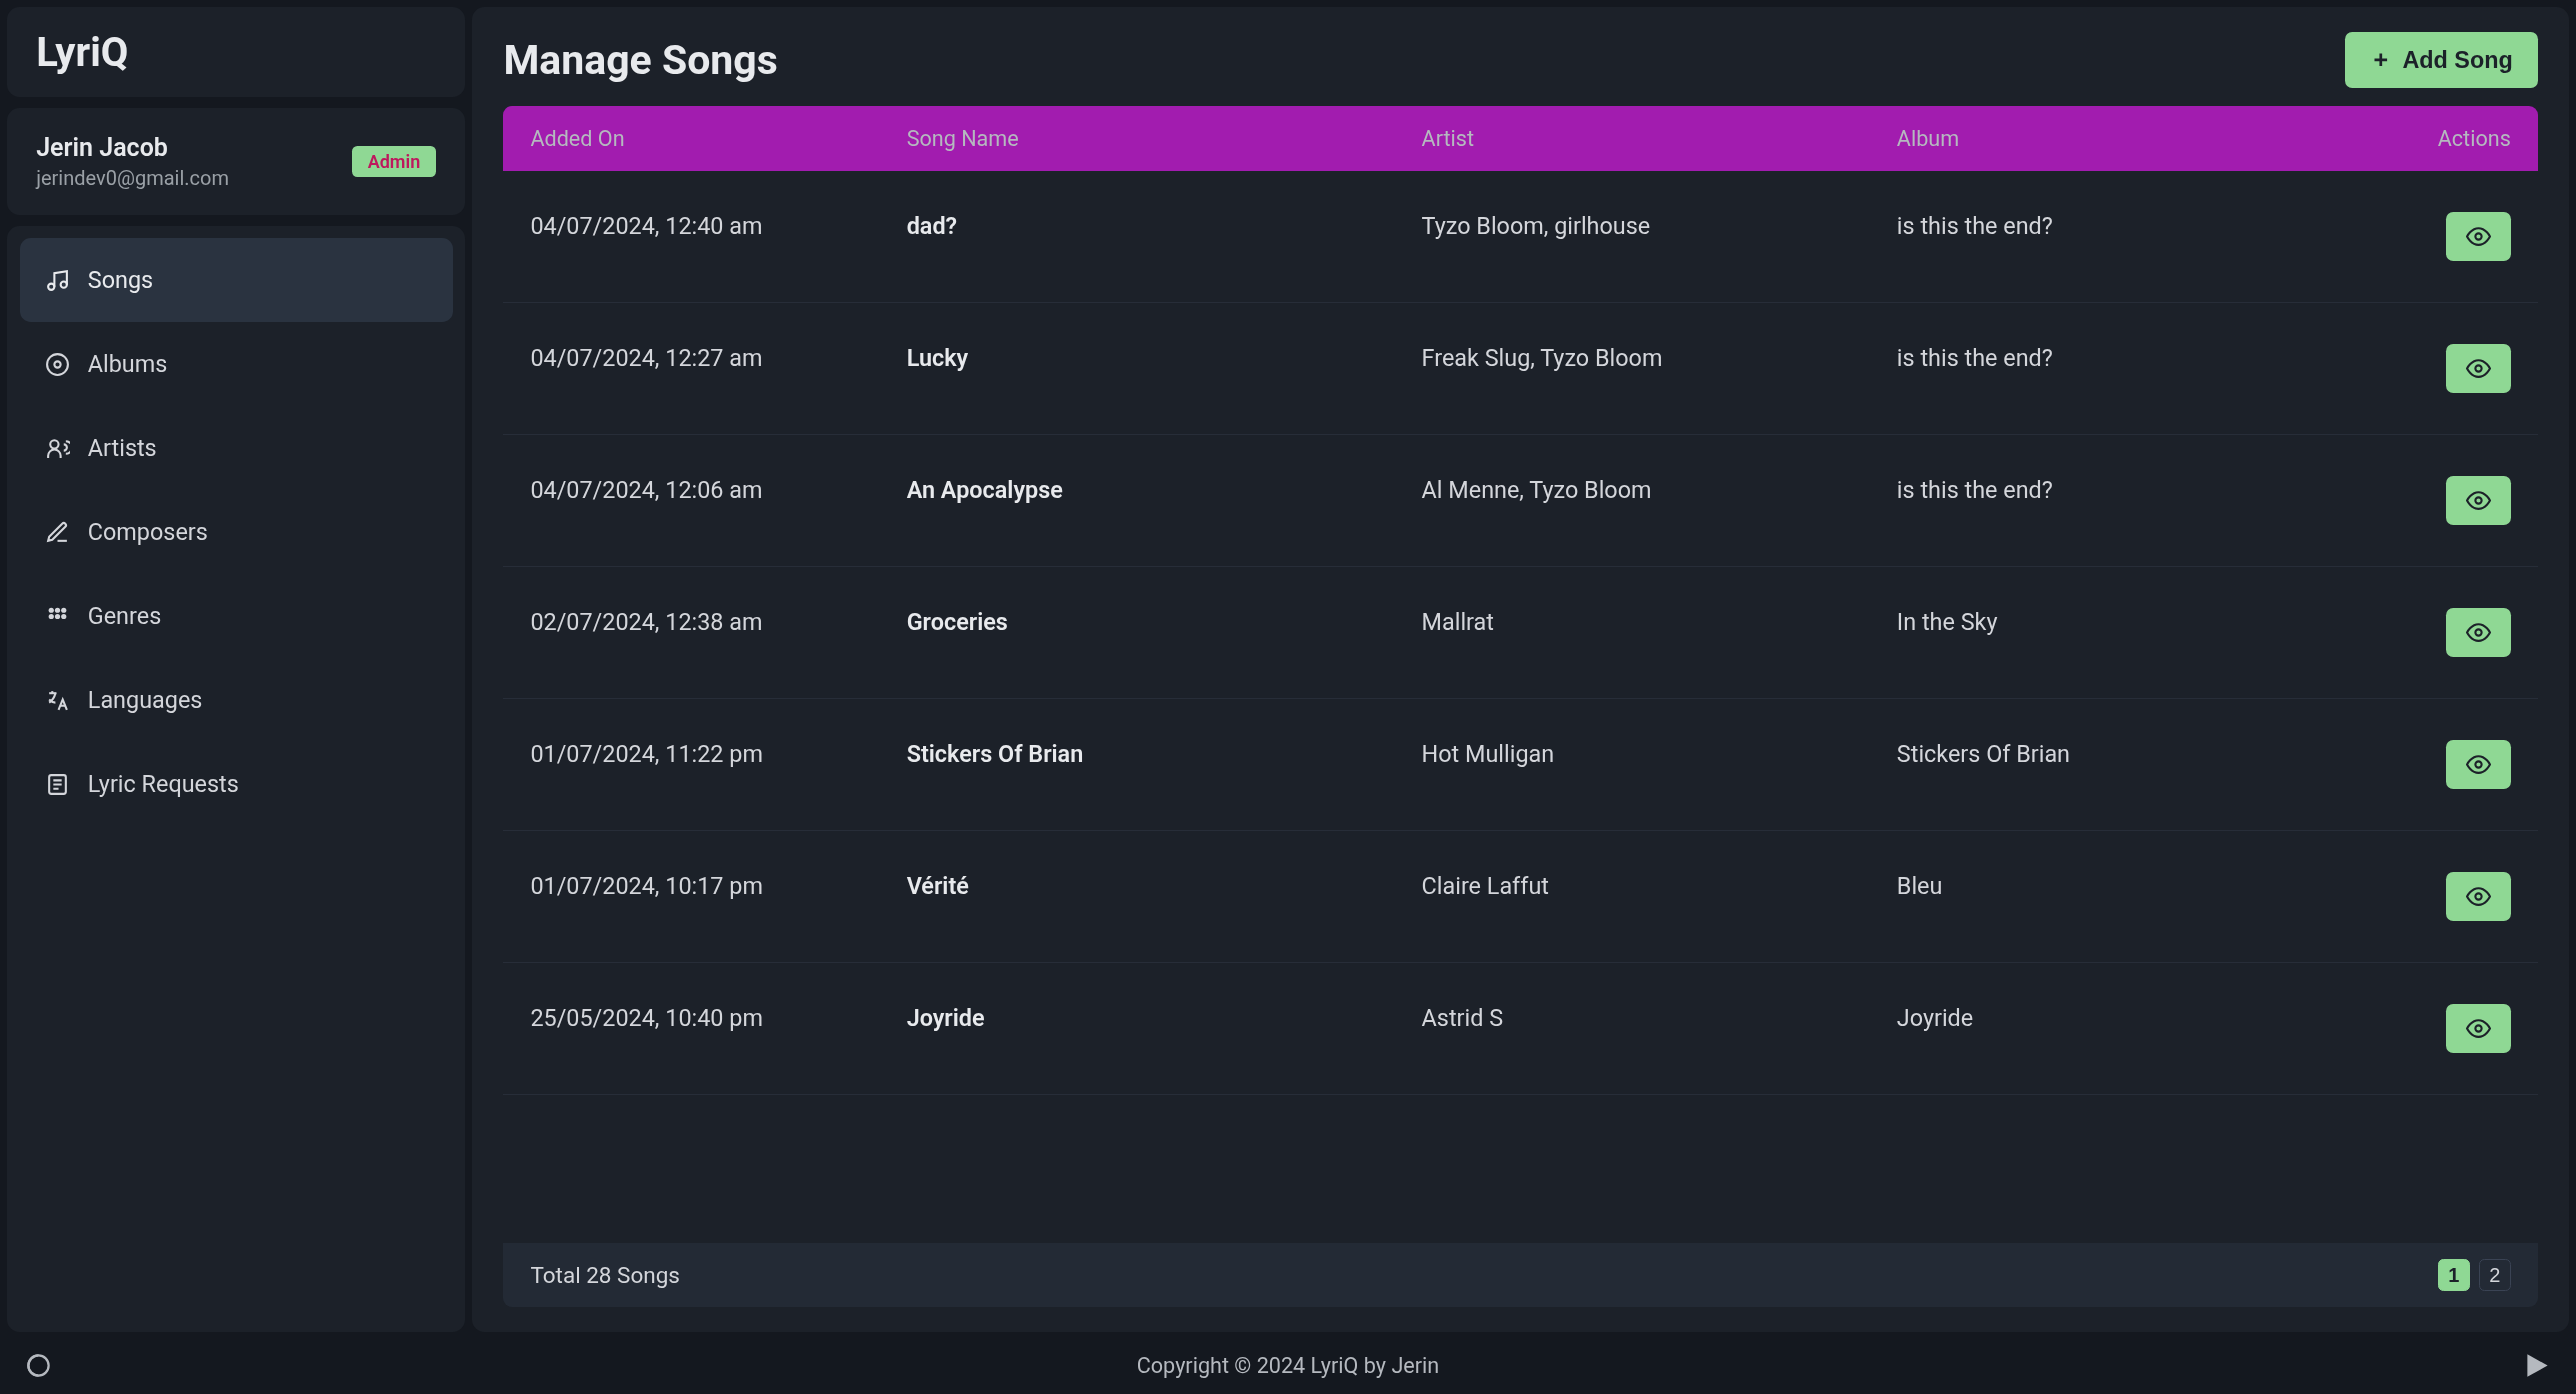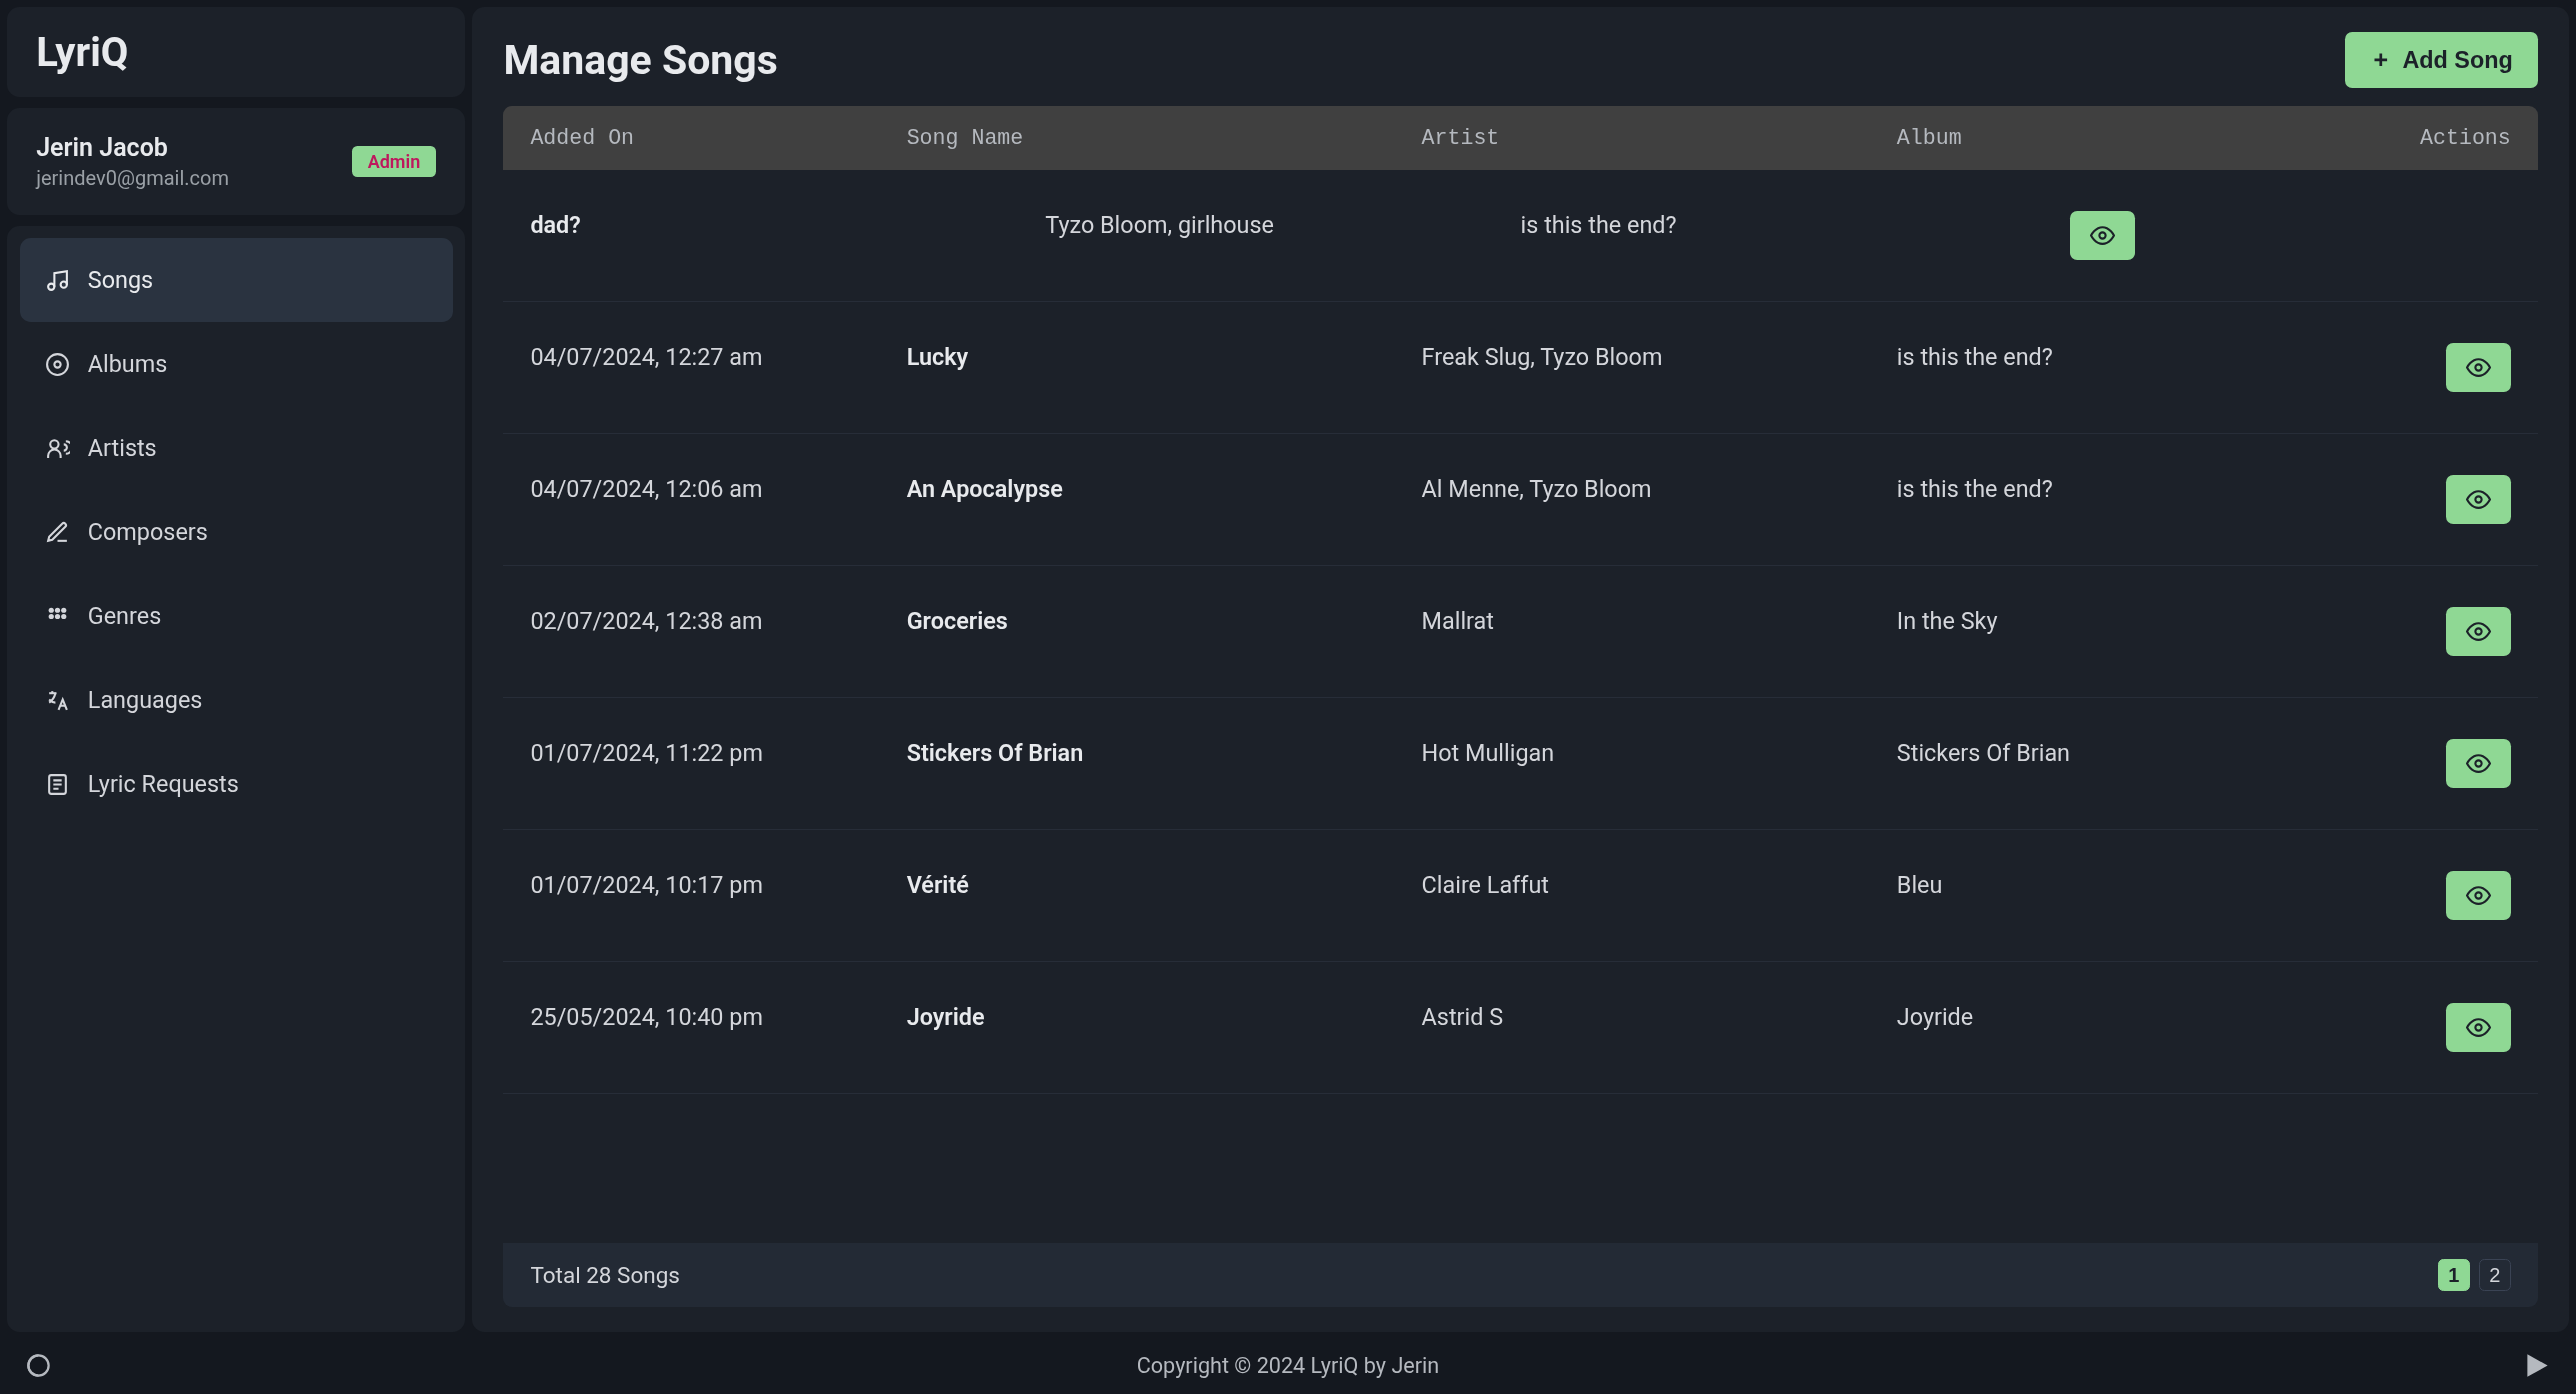--- a/index.html
+++ b/index.html
@@ -156,27 +156,26 @@
 
 
 .table-wrap {
   flex: 1;
   display: flex;
   flex-direction: column;
   min-height: 0;
 }
 
 .table-header-row {
-  background: #404040;
+  background: #a21caf;
   border-radius: 9px 9px 0 0;
   display: flex;
   padding: 20px 27px;
   font-size: 21.6px;
   color: #b5b9bf;
-  font-family: Liberation Mono, monospace;
 }
 
 .table-body {
   flex: 1;
   overflow-y: auto;
 }
 
 .table-row {
   display: flex;
   padding: 41px 27px;
@@ -400,20 +399,21 @@
         <div class="col-added">Added On</div>
         <div class="col-name">Song Name</div>
         <div class="col-artist">Artist</div>
         <div class="col-album">Album</div>
         <div class="col-actions">Actions</div>
       </div>
 
       <div class="table-body">
 
         <div class="table-row">
+          <div class="col-added">04/07/2024, 12:40 am</div>
           <div class="col-name">dad?</div>
           <div class="col-artist">Tyzo Bloom, girlhouse</div>
           <div class="col-album">is this the end?</div>
           <div class="col-actions">
             <button class="view-btn">
               <span>
                   <svg viewBox="0 0 24 24" fill="none" stroke="#1c2129" stroke-width="2">
                     <path d="M1 12s4-8 11-8 11 8 11 8-4 8-11 8-11-8-11-8z"></path>
                     <circle cx="12" cy="12" r="3"></circle>
                   </svg>

